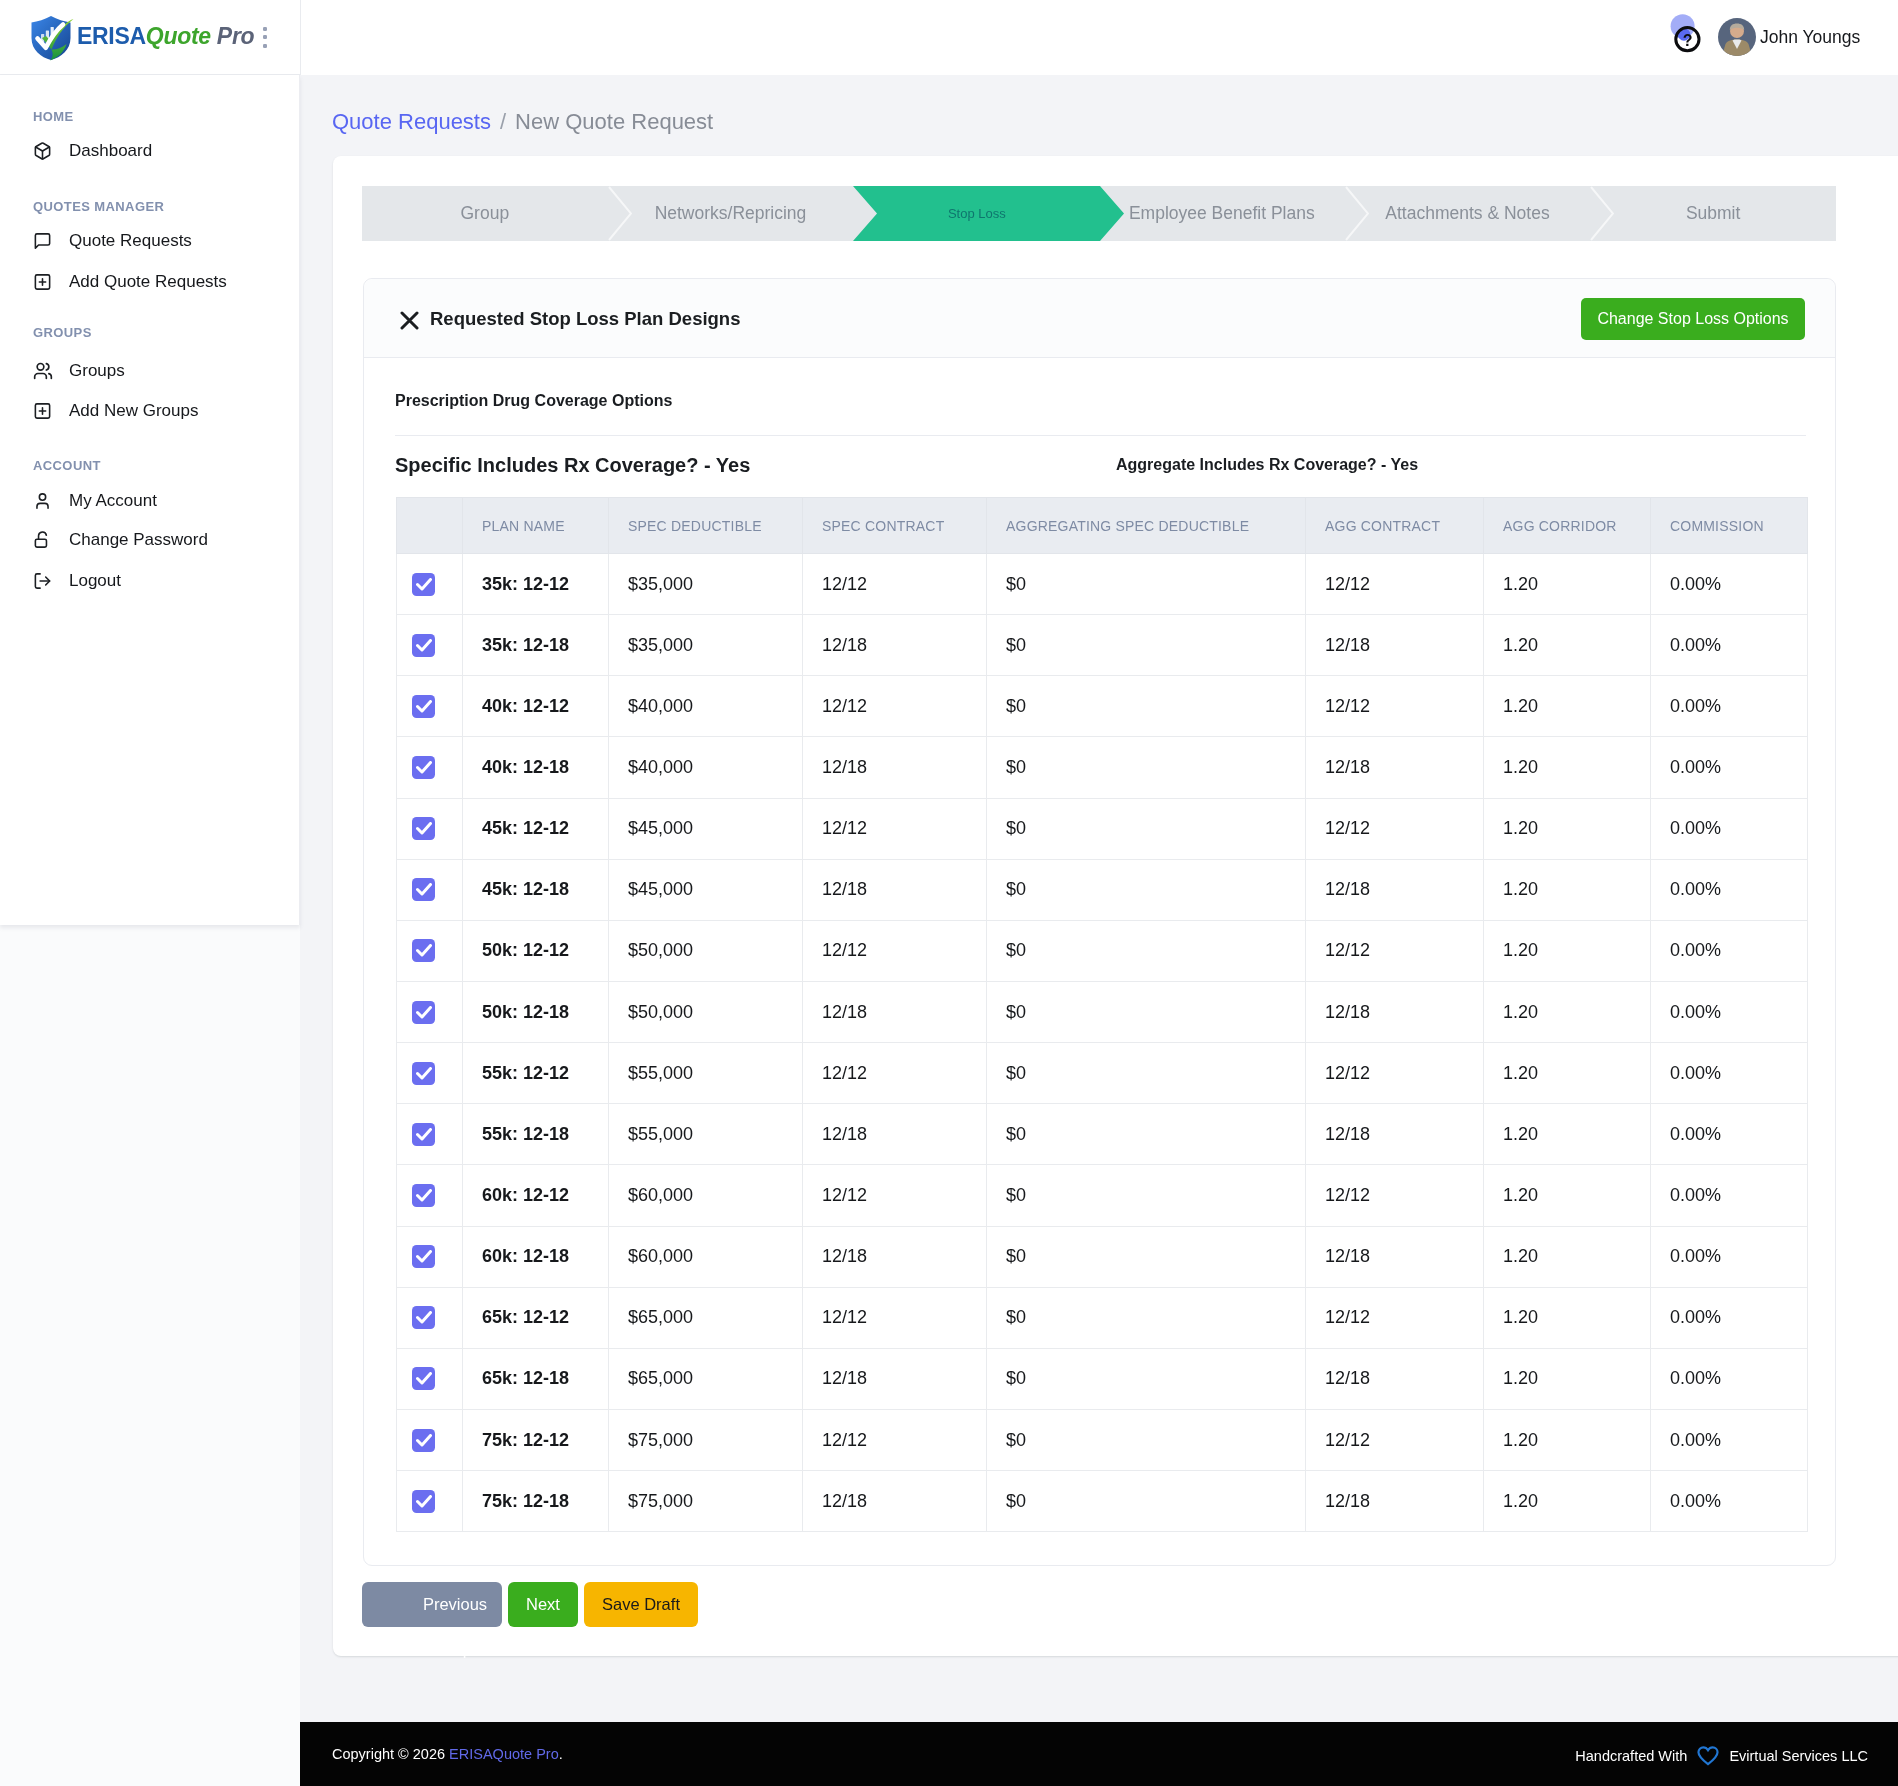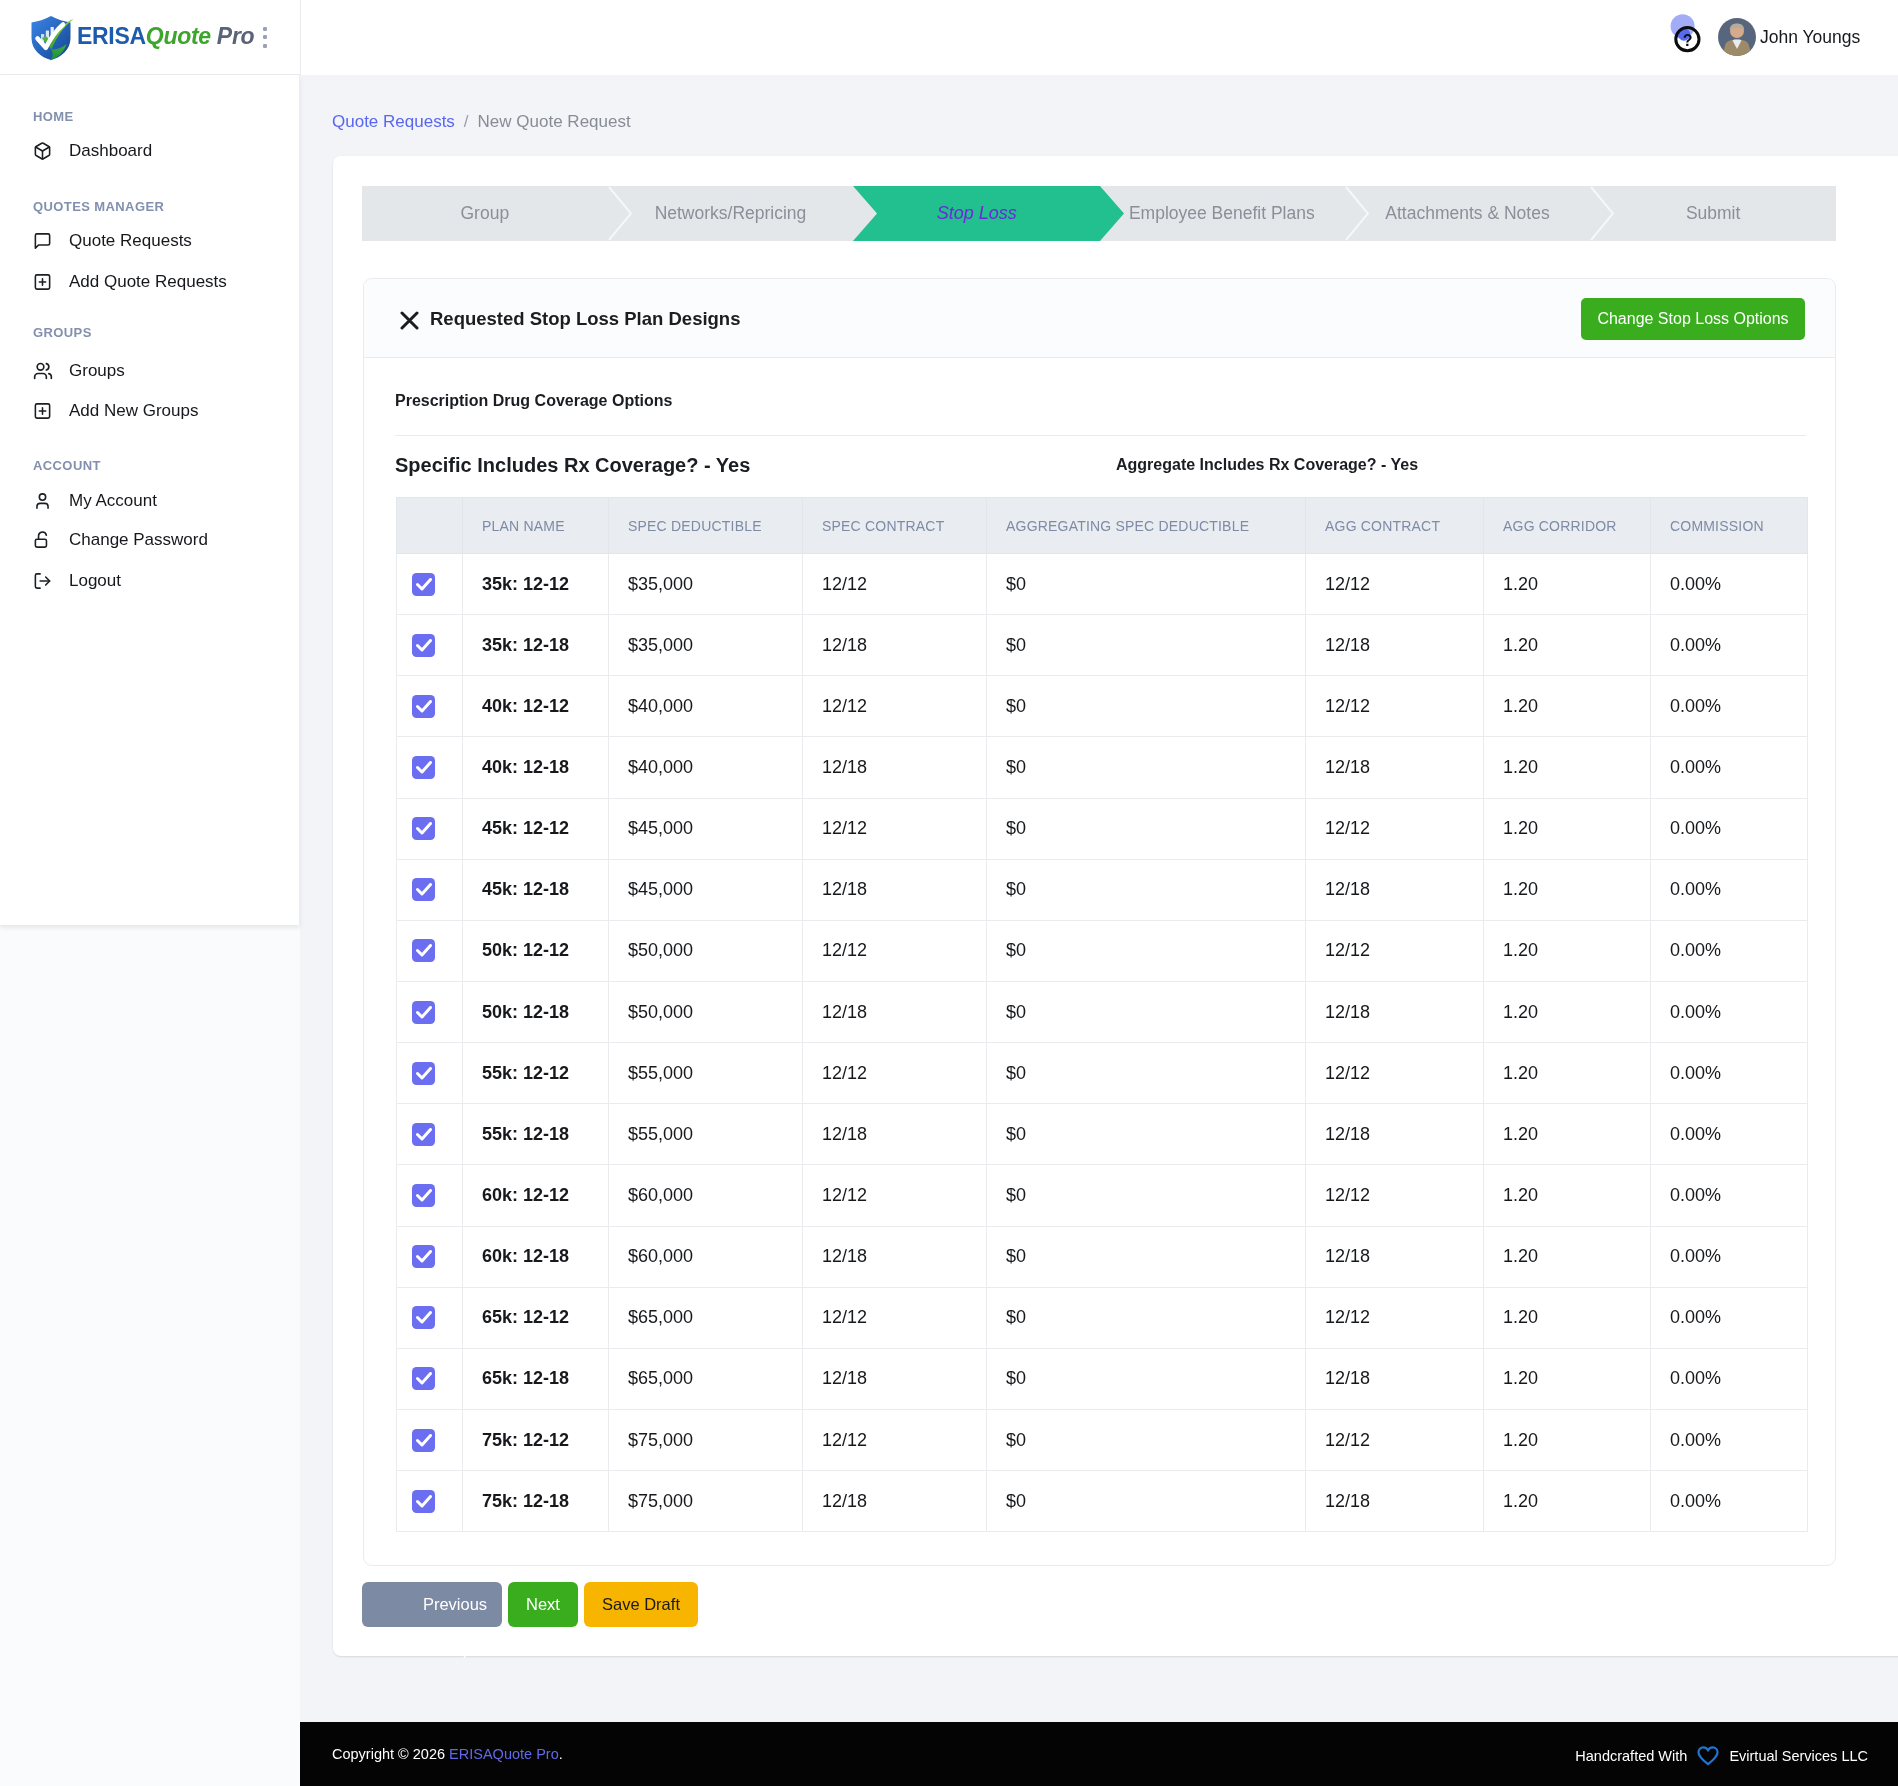--- a/index.html
+++ b/index.html
@@ -16,34 +16,34 @@
 #hdots div { width:4px; height:4px; background:#98a1b6; border-radius:1.2px; margin-bottom:4.3px; }
 
 
 #sidebar { position:absolute; left:0; top:75px; width:300px; height:850px; background:#fff; border-right:1px solid #ecedf1; box-shadow:0 3px 4px rgba(100,100,120,.12); }
 .slabel { position:absolute; left:33px; font-size:13px; font-weight:bold; color:#8290ae; letter-spacing:0.4px; line-height:16px; }
 .sitem { position:absolute; left:33px; font-size:17px; color:#16181c; white-space:nowrap; height:22px; line-height:22px; }
 .sitem svg { position:absolute; left:0; top:50%; transform:translateY(-50%); }
 .sitem span { margin-left:36px; }
 
 
-#crumb { position:absolute; left:332px; top:111px; font-size:17px; line-height:21px; }
+#crumb { position:absolute; left:332px; top:111px; font-size:22px; line-height:21px; }
 #crumb .l { color:#5866f2; }
 #crumb .s { color:#9aa0ab; padding:0 9px; }
 #crumb .c { color:#878c96; }
 
 
 #card { position:absolute; left:333px; top:156px; width:1715px; height:1500px; background:#fff; border-radius:8px; box-shadow:0 1px 2px rgba(56,65,74,.15); }
 
 
 #stepper { position:absolute; left:29px; top:30px; width:1474px; height:55px; background:#e4e7ea; }
 .step { position:absolute; top:0; height:55px; line-height:55px; text-align:center; font-size:17.5px; color:#8a9099; width:245.67px; }
 .chev { position:absolute; top:0; width:24px; height:55px; }
 #garrow { position:absolute; top:0; left:491.3px; width:271px; height:55px; }
-#garrow span { position:absolute; left:0; top:0; width:247px; height:55px; line-height:55px; text-align:center; color:#6d28d9; font-size:18px;font-style:italic; }
+#garrow span { position:absolute; left:0; top:0; width:247px; height:55px; line-height:55px; text-align:center; color:#0f766e; font-size:13px; }
 
 
 #ibox { position:absolute; left:30px; top:122px; width:1473px; height:1288px; border:1px solid #e9ebf0; border-radius:9px; background:#fff; }
 #ihead { position:absolute; left:0; top:0; width:100%; height:79px; background:#fbfcfd; border-bottom:1px solid #e9ebf0; border-radius:9px 9px 0 0; }
 #ititle { position:absolute; left:66px; top:29px; font-size:18.5px; font-weight:bold; color:#1b1e21; }
 #xicon { position:absolute; left:36px; top:32px; }
 #changebtn { position:absolute; right:30px; top:19px; width:224px; height:42px; line-height:42px; background:#3aad1e; color:#fff; font-size:16px; text-align:center; border-radius:5px; }
 
 #presc { position:absolute; left:31px; top:112px; font-size:16px; font-weight:bold; color:#1a1d21; line-height:20px; }
 #hr1 { position:absolute; left:31px; top:156px; width:1411px; height:1px; background:#e9ebf0; }

